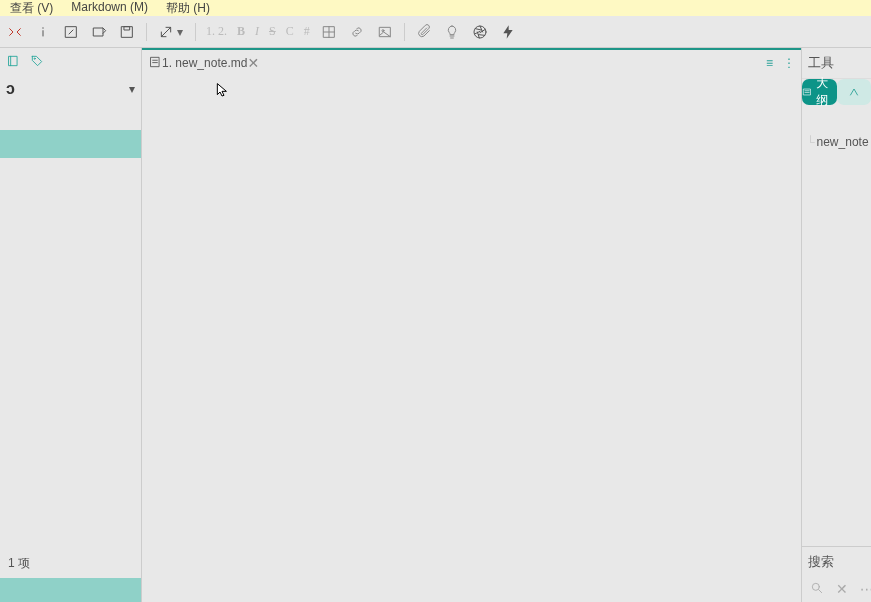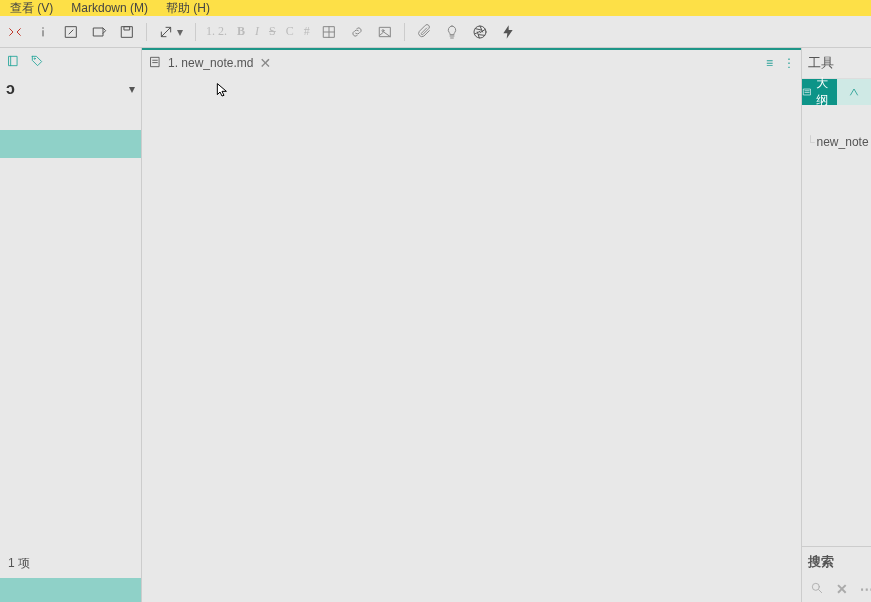--- a/index.html
+++ b/index.html
@@ -1,18 +1,18 @@
 <!DOCTYPE html>
 <html><head>
 <meta charset="utf-8">
 <style>
 * { box-sizing: border-box; margin: 0; padding: 0; }
 body { font-family: "Segoe UI", Arial, sans-serif; font-size: 12px; color: #333; background: #e8e8e8; overflow: hidden; width: 871px; height: 602px; position: relative; }
 
-.menubar { display: flex; gap: 18px; padding: 0 10px; height: 16px; align-items: center; background: #fde047; font-size: 12px; color: #444; }
+.menubar { display: flex; gap: 18px; padding: 0 10px; height: 16px; align-items: flex-start; background: #fef9c3; font-size: 12px; color: #444; }
 .menubar span { cursor: default; }
 
 .toolbar { height: 32px; display: flex; align-items: center; gap: 6px; padding: 0 4px; border-bottom: 1px solid #ccc; background: #e8e8e8; }
 .tbtn { width: 22px; height: 22px; display: flex; align-items: center; justify-content: center; color: #888; border-radius: 2px; }
 .tbtn svg { width: 16px; height: 16px; }
 .tbtn.dark { color: #555; }
 .tbtn.red { color: #c0392b; }
 .sep { width: 1px; height: 18px; background: #ccc; margin: 0 2px; }
 .tblabel { font-size: 12px; color: #bbb; padding: 0 2px; font-family: Georgia, serif; }
 .expand-combo { display: flex; align-items: center; }
@@ -27,37 +27,37 @@
 .notebook-header { height: 30px; display: flex; align-items: center; justify-content: space-between; padding: 0 6px; background: #e8e8e8; }
 .nb-title { font-size: 16px; font-weight: bold; color: #333; overflow: hidden; }
 .nb-caret { color: #555; }
 .filelist { flex: 1; background: #e8e8e8; }
 .filerow { height: 28px; background: #8fd1c8; }
 .item-count { padding: 6px 8px; color: #555; }
 .bottom-green { height: 24px; background: #8fd1c8; }
 
 .editor { flex: 1; background: #e8e8e8; display: flex; flex-direction: column; border-top: 2px solid #1e9688; }
 .tabbar { height: 26px; display: flex; align-items: center; padding: 0 6px; gap: 6px; }
-.tab-left { display: flex; align-items: center; gap: 6px; color: #555; }
+.tab-left { display: flex; align-items: center; color: #555; }
 .tab-close { color: #888; font-size: 14px; }
 .tab-right { margin-left: auto; display: flex; gap: 10px; align-items: center; }
 .tab-right .rb { color: #2aa198; }
 .editor-canvas { flex: 1; background: #e8e8e8; position: relative; }
 .cursor-img { position: absolute; top: 6px; left: 72px; width: 16px; height: 16px; }
 
 .rightpanel { width: 70px; border-left: 1px solid #ccc; display: flex; flex-direction: column; }
 .r-title { padding: 6px 6px; color: #555; border-bottom: 1px solid #ddd; font-size: 13px; }
 .r-tabs { display: flex; height: 26px; }
-.r-tab { flex: 1; display: flex; align-items: center; justify-content: center; gap: 4px; font-size: 12px; }
+.r-tab { flex: 1; display: flex; align-items: center; justify-content: center; gap: 4px; font-size: 12px; border-radius: 7px; }
 .r-tab.active { background: #0d9488; color: #fff; }
 .r-tab.inactive { background: #cfe9e5; color: #0d9488; }
 .outline-body { flex: 1; padding: 30px 4px 4px; color: #555; font-size: 12px; overflow: hidden; }
 .outline-item { display: flex; align-items: center; gap: 2px; white-space: nowrap; }
 .outline-item .branch { color: #ccc; }
-.search-section { border-top: 1px solid #ccc; font-weight: bold; }
+.search-section { border-top: 1px solid #ccc; }
 .search-title { padding: 6px 6px; color: #555; font-size: 13px; }
 .search-icons { display: flex; gap: 12px; padding: 4px 8px; color: #aaa; }
 .search-icons span { font-size: 14px; }
 
 svg { fill: none; stroke: currentColor; stroke-width: 1.5; stroke-linecap: round; stroke-linejoin: round; }
 </style>
 </head>
 <body>
 
 <div class="menubar">

